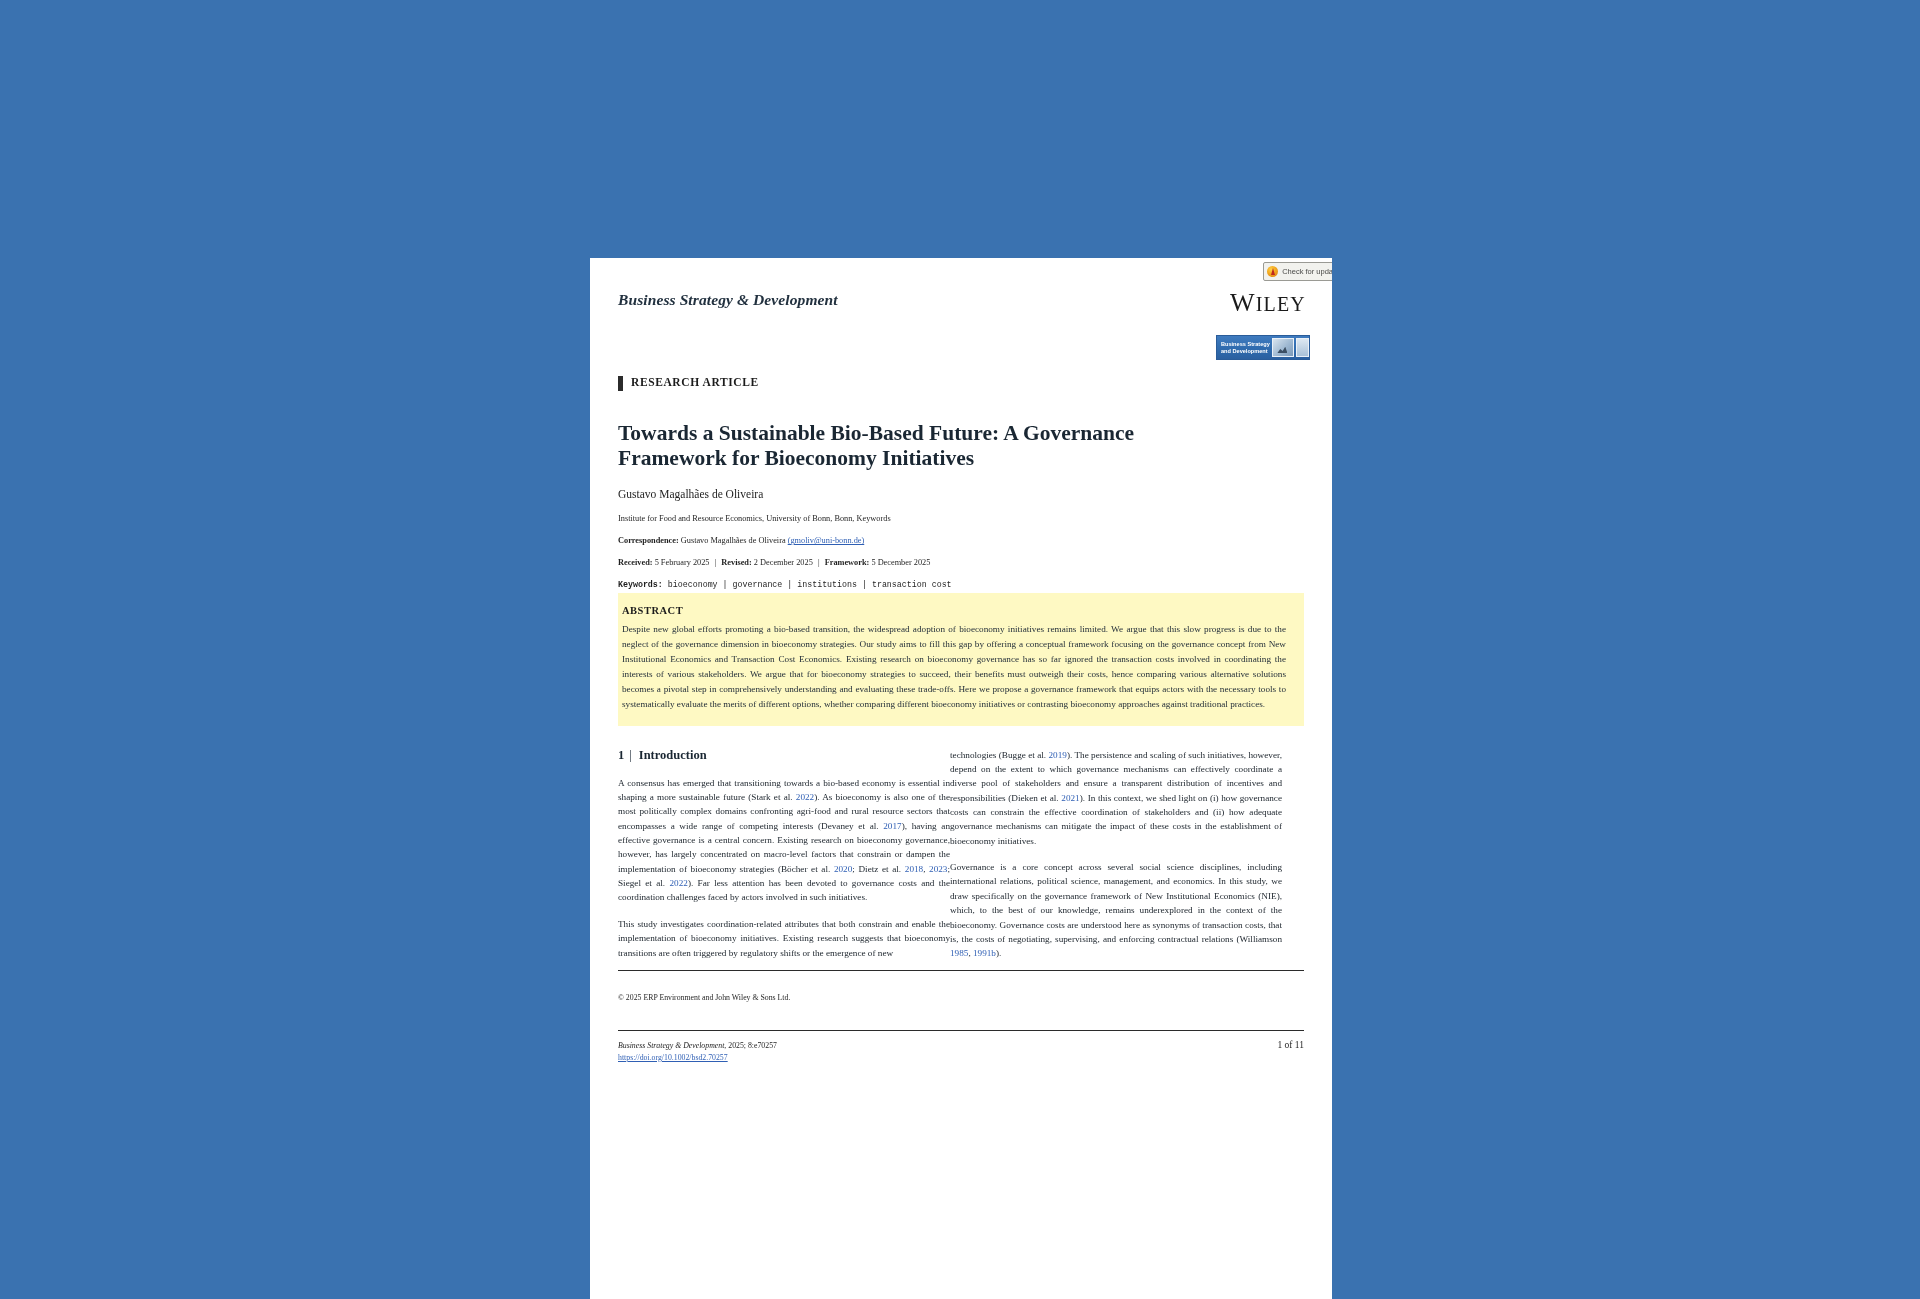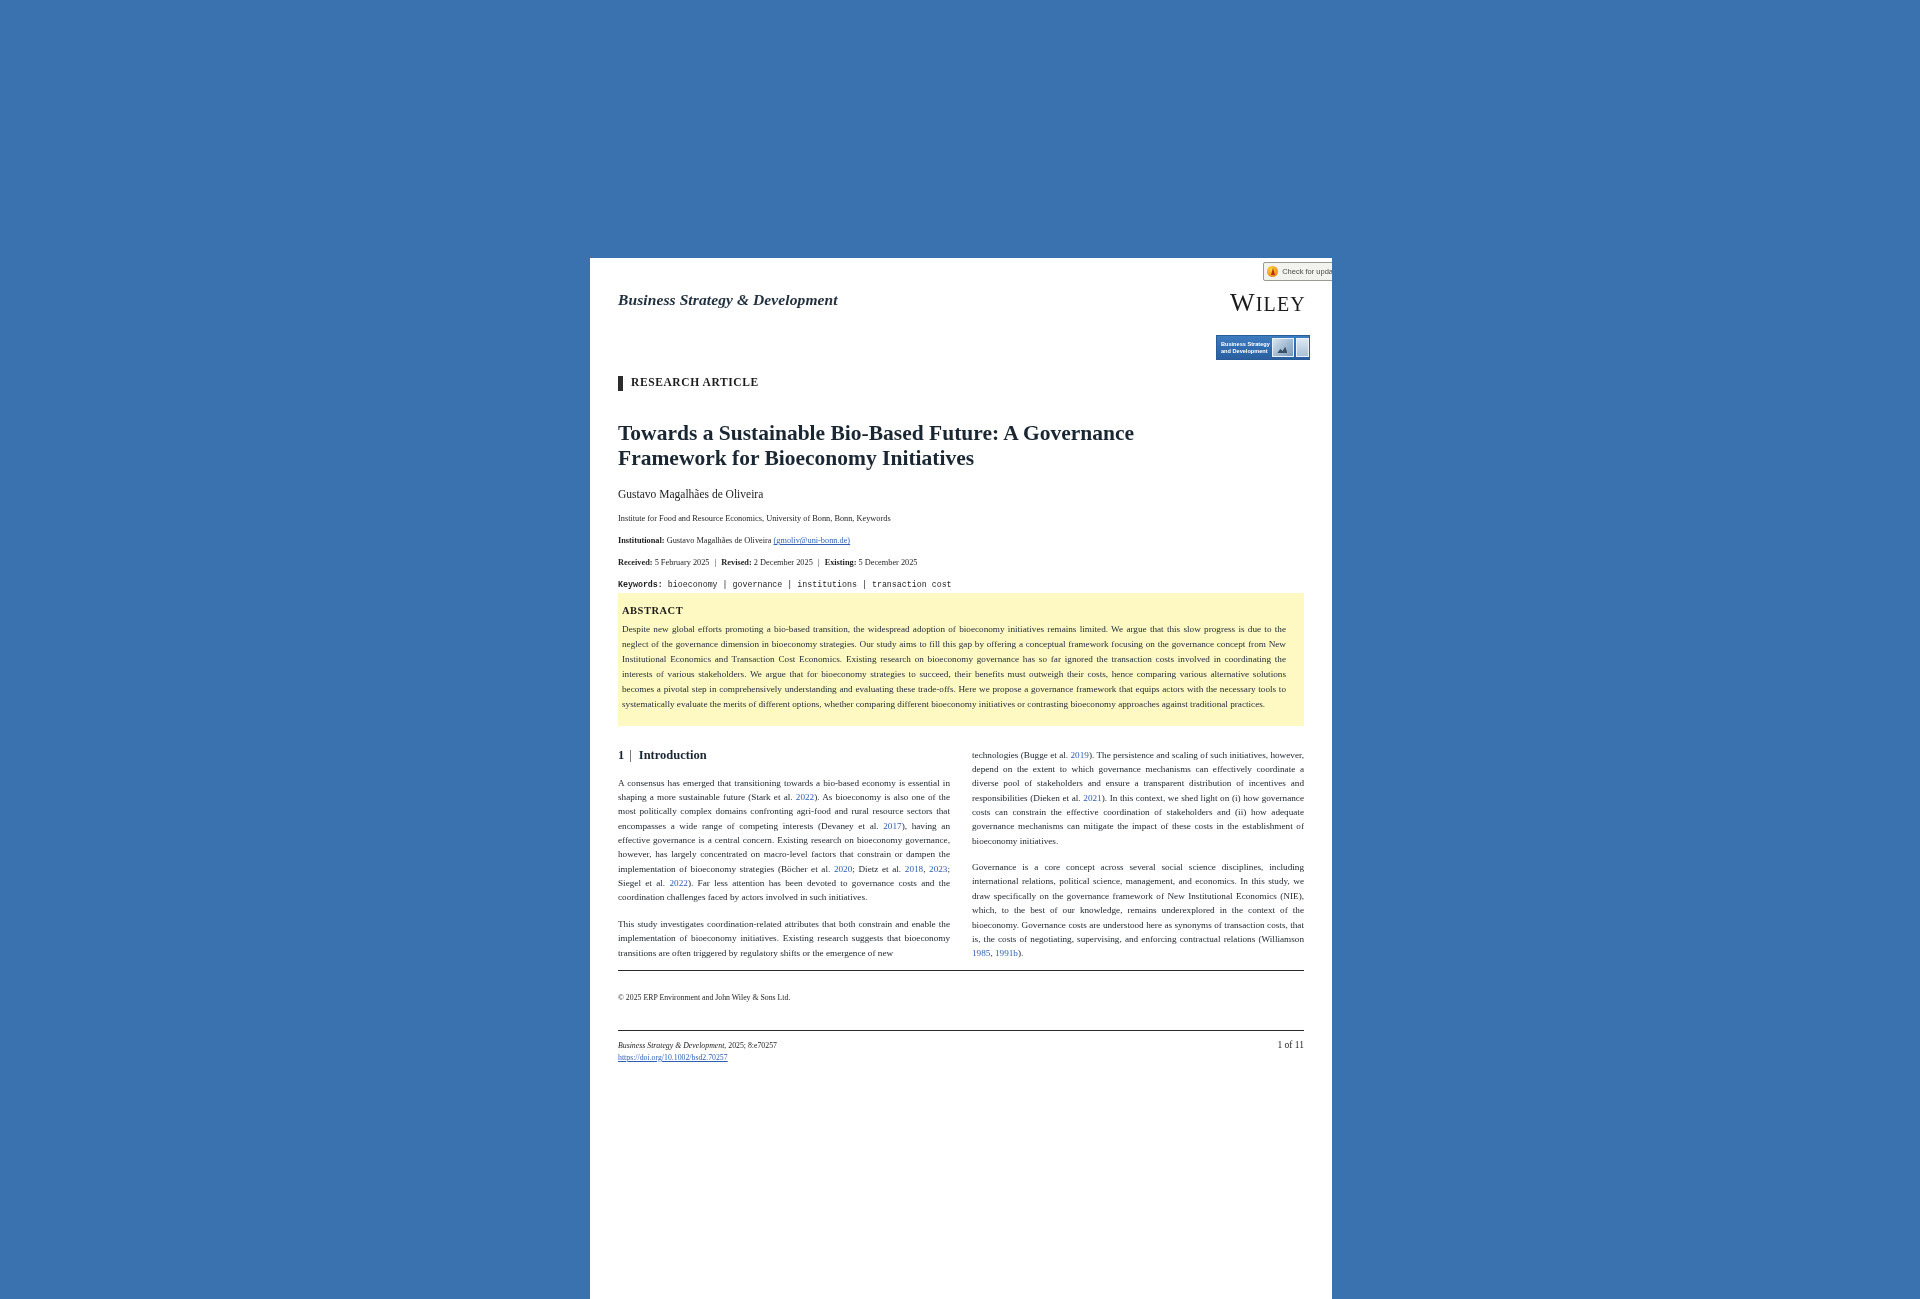--- a/index.html
+++ b/index.html
@@ -233,21 +233,20 @@
     font-size: 9.2px;
     line-height: 1.62;
     color: #25303a;
     text-align: justify;
     margin: 0;
   }
 
   
   .body-columns {
     display: flex;
-    gap: 22px;
   }
   .col { width: 332px; }
 
   .section-heading {
     font-family: "Liberation Serif", serif;
     font-weight: bold;
     font-size: 12.5px;
     color: #1a2733;
     margin: 0 0 13px 0;
   }
@@ -345,33 +344,33 @@
         <span class="label">RESEARCH ARTICLE</span>
       </div>
 
       <h1 class="article-title">Towards a Sustainable Bio-Based Future: A Governance Framework for Bioeconomy Initiatives</h1>
 
       <div class="author-name">Gustavo Magalhães de Oliveira</div>
 
       <div class="affiliation">Institute for Food and Resource Economics, University of Bonn, Bonn, Keywords</div>
 
       <div class="correspondence">
-        <b>Institutional:</b>
+        <b>Correspondence:</b>
         <span>Gustavo Magalhães de Oliveira</span>
         <span class="email">(gmoliv@uni-bonn.de)</span>
       </div>
 
       <div class="dates">
         <b>Received:</b>
         <span>5 February 2025</span>
         <span class="sep">|</span>
         <b>Revised:</b>
         <span>2 December 2025</span>
         <span class="sep">|</span>
-        <b>Existing:</b>
+        <b>Framework:</b>
         <span>5 December 2025</span>
       </div>
 
       <div class="keywords">
         <b>Keywords:</b>
         <span>bioeconomy | governance | institutions | transaction cost</span>
       </div>
 
       <div class="abstract-box">
         <div class="abstract-heading">ABSTRACT</div>

